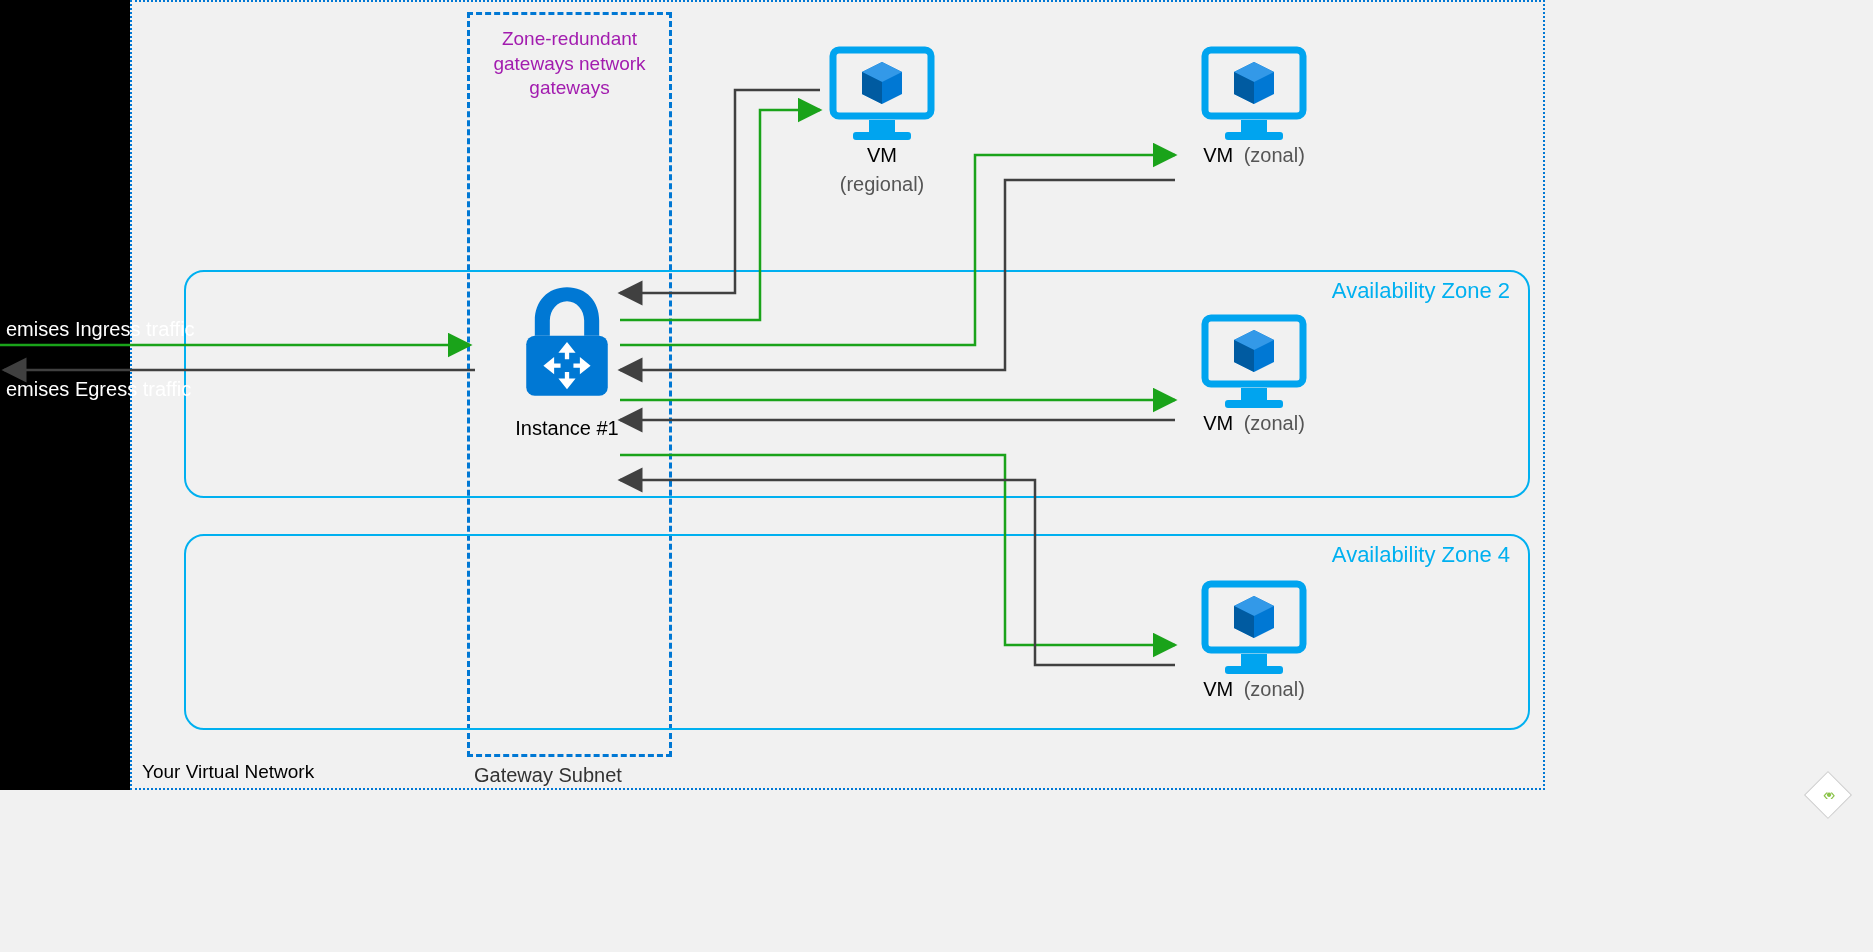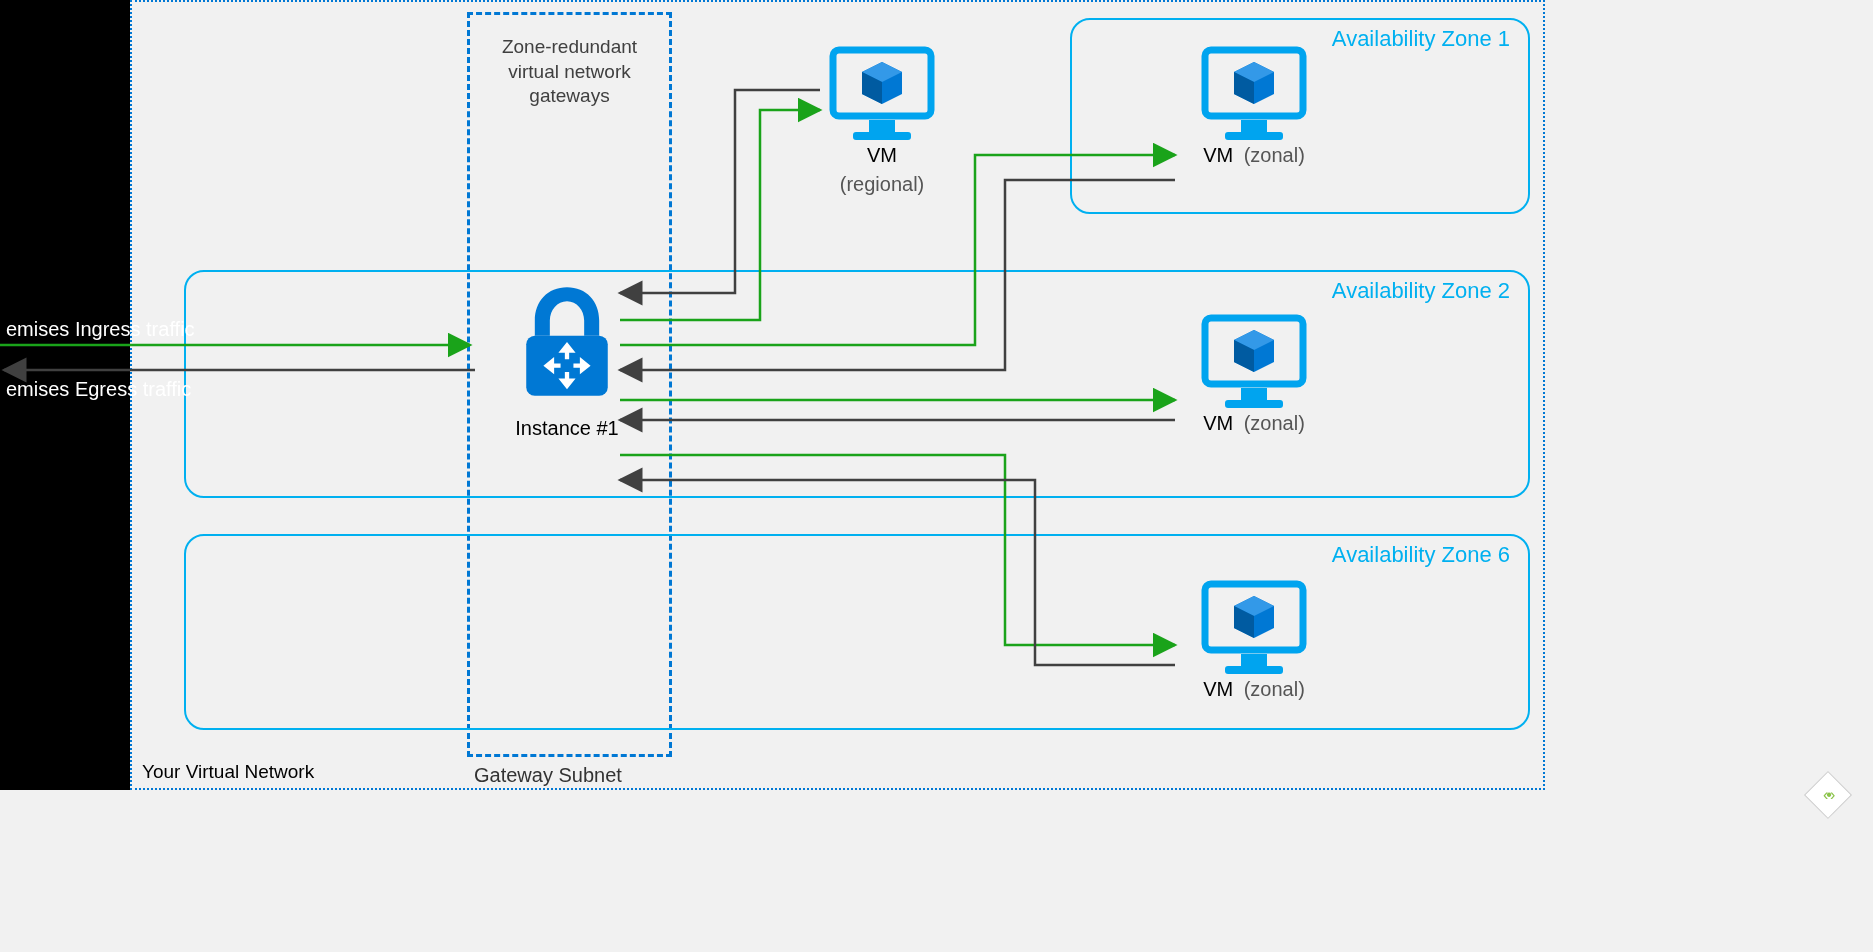--- a/index.html
+++ b/index.html
@@ -39,22 +39,21 @@
     background: transparent;
   }
   .gateway-subnet-caption {
     position: absolute;
     left: 0;
     top: 12px;
     width: 100%;
     text-align: center;
     font-size: 19px;
     line-height: 1.3;
-    color: #404040;
-    margin-top: 8px;
+    color: #a21caf;
   }
   .gateway-subnet-label {
     position: absolute;
     left: 342px;
     top: 762px;
     font-size: 20px;
     color: #333;
   }
   .az-zone {
     position: absolute;
@@ -110,34 +109,31 @@
 </style>
 </head>
 <body>
 
 <div class="vnet-container">
   <div class="vnet-label">Your Virtual Network</div>
 
   <div class="gateway-subnet">
     <div class="gateway-subnet-caption">
       <span>Zone-redundant</span><br>
-      <span>virtual network</span><br>
+      <span>gateways network</span><br>
       <span>gateways</span>
     </div>
   </div>
   <div class="gateway-subnet-label">Gateway Subnet</div>
 
-  <div class="az-zone az1">
-    <div class="az-zone-label">Availability Zone 1</div>
-  </div>
   <div class="az-zone az2">
     <div class="az-zone-label">Availability Zone 2</div>
   </div>
   <div class="az-zone az3">
-    <div class="az-zone-label">Availability Zone 6</div>
+    <div class="az-zone-label">Availability Zone 4</div>
   </div>
 
   <div class="gateway-block gw1">
     <svg class="icon" width="108" height="118" viewBox="0 0 100 110">
       <path d="M50 5 C32 5 20 18 20 36 V50 H34 V36 C34 26 41 18 50 18 C59 18 66 26 66 36 V50 H80 V36 C80 18 68 5 50 5 Z" fill="#0078d4"></path>
       <rect x="12" y="50" width="76" height="56" rx="8" fill="#0078d4"></rect>
       <g fill="#fff">
         <path d="M50 56 L58 66 H52 V72 H48 V66 H42 Z"></path>
         <path d="M50 100 L42 90 H48 V84 H52 V90 H58 Z"></path>
         <path d="M28 78 L38 70 V76 H44 V80 H38 V86 Z"></path>

